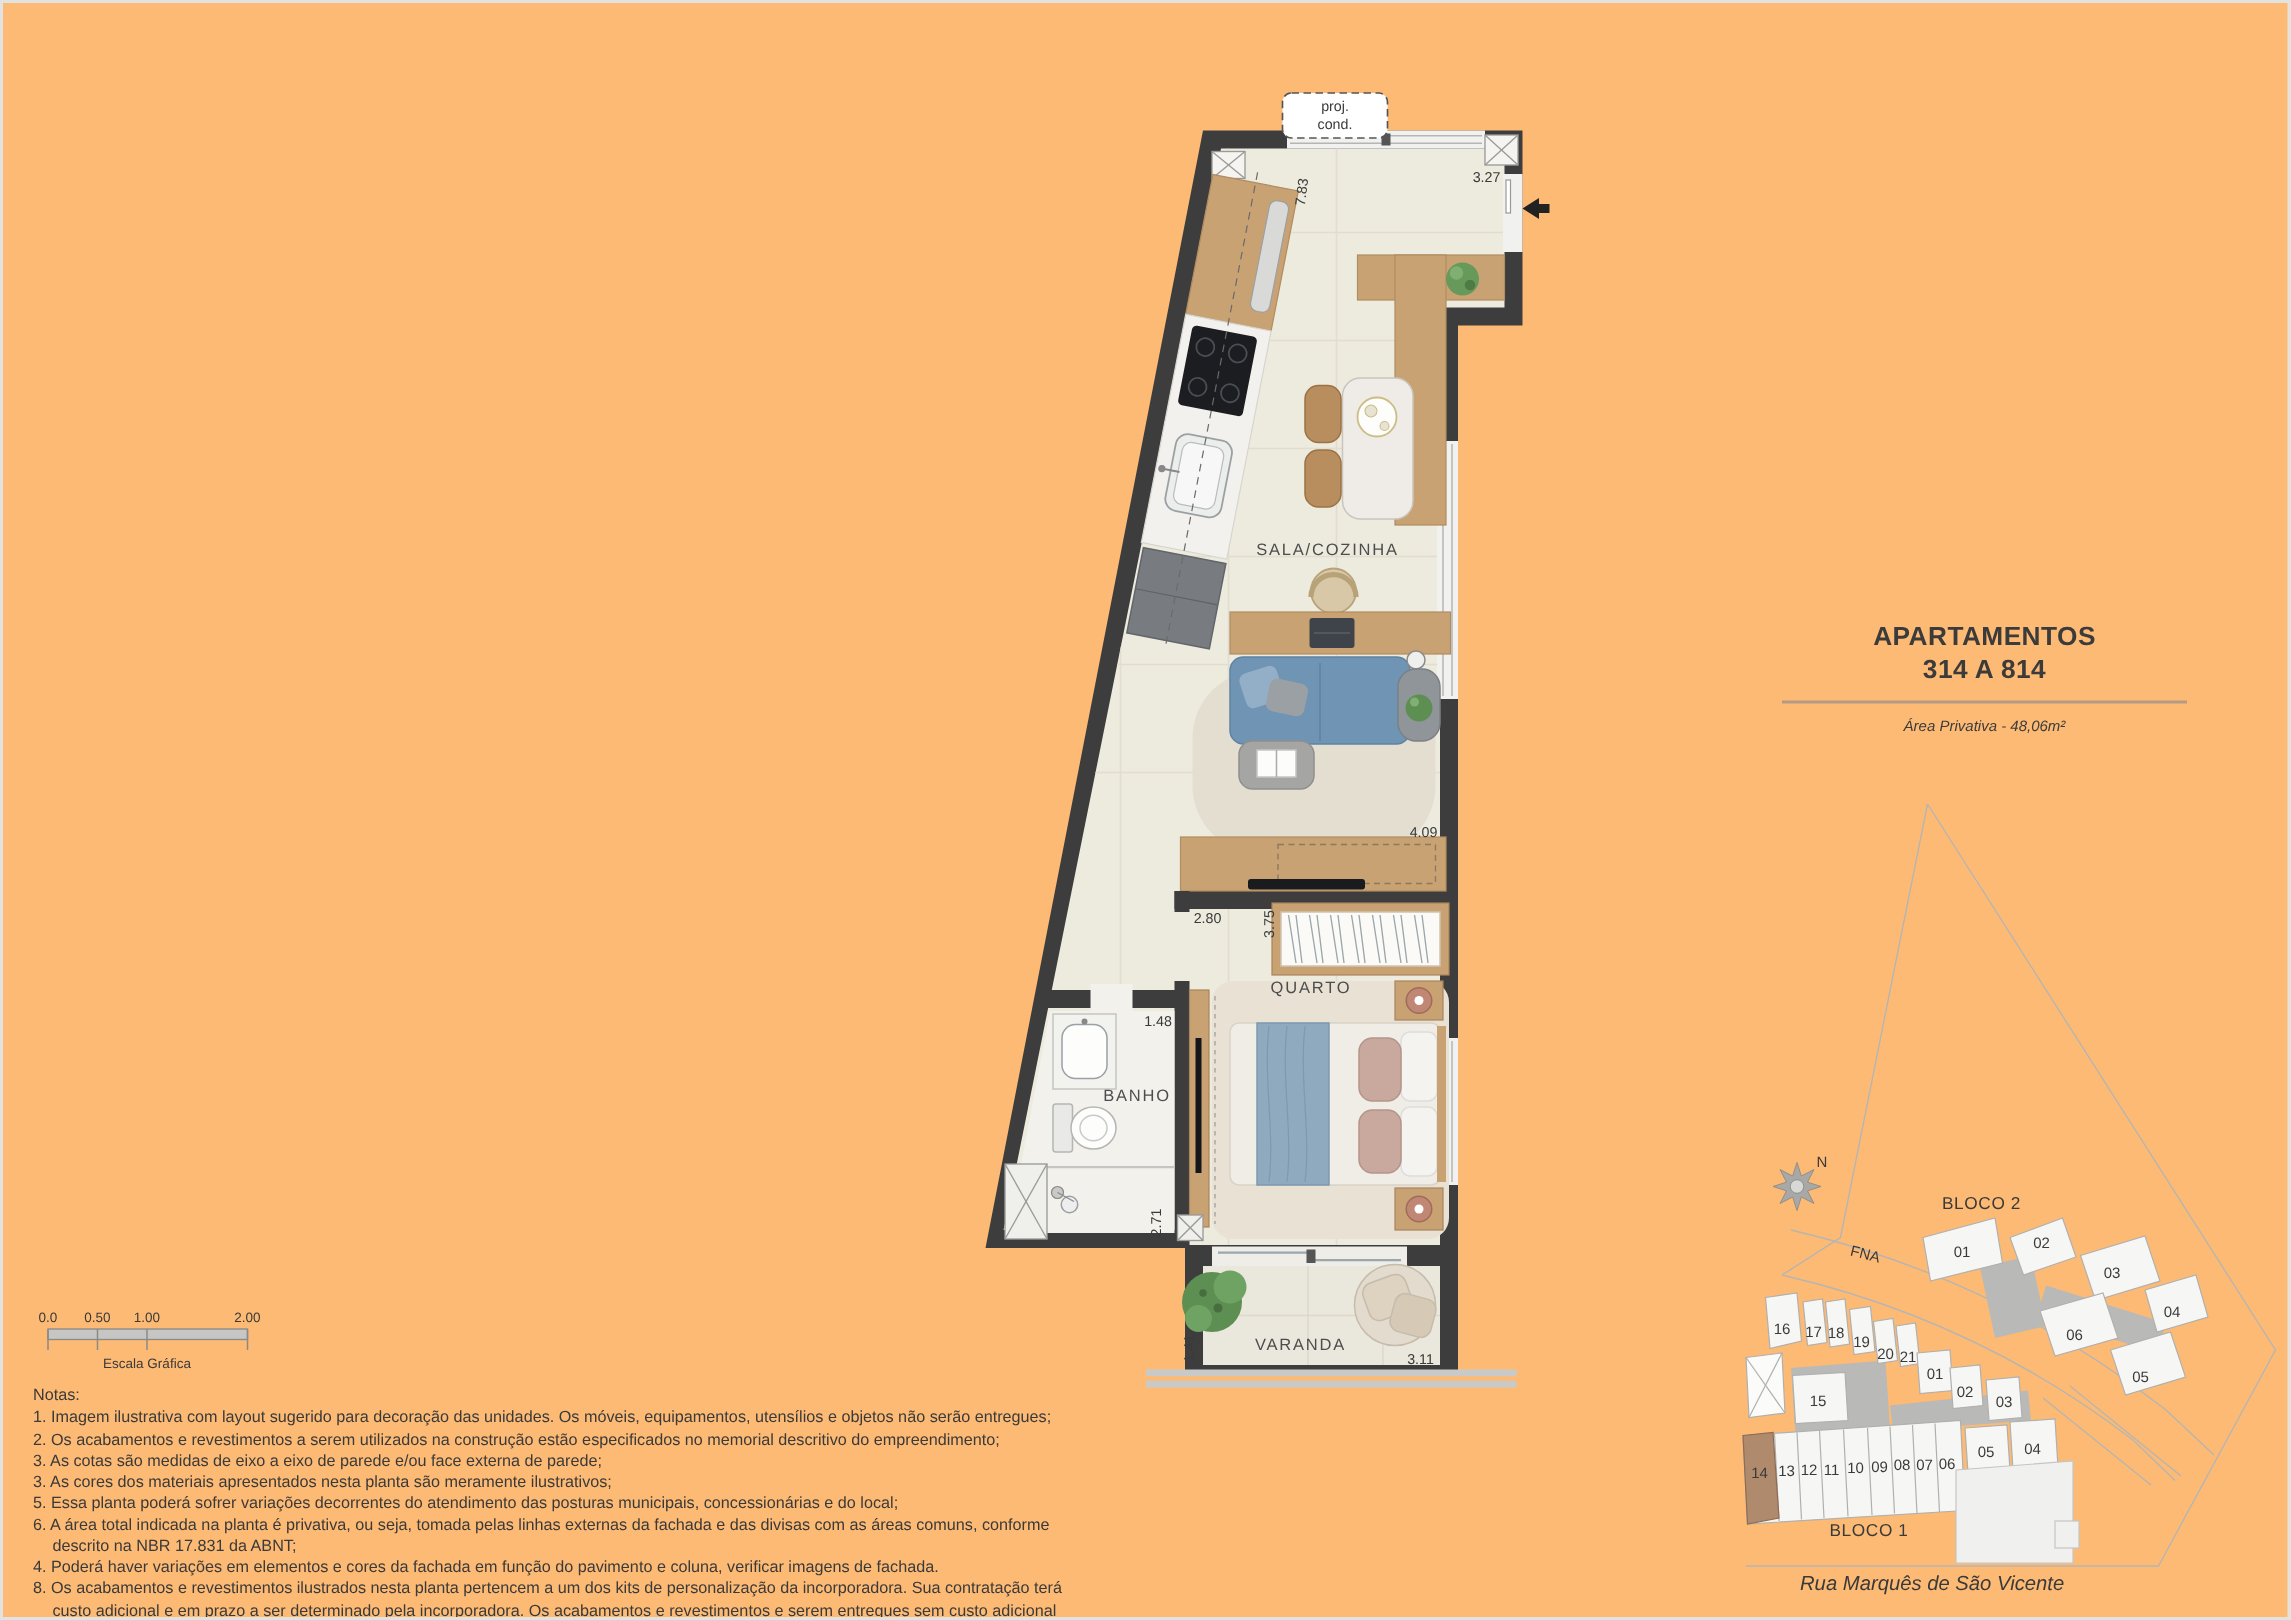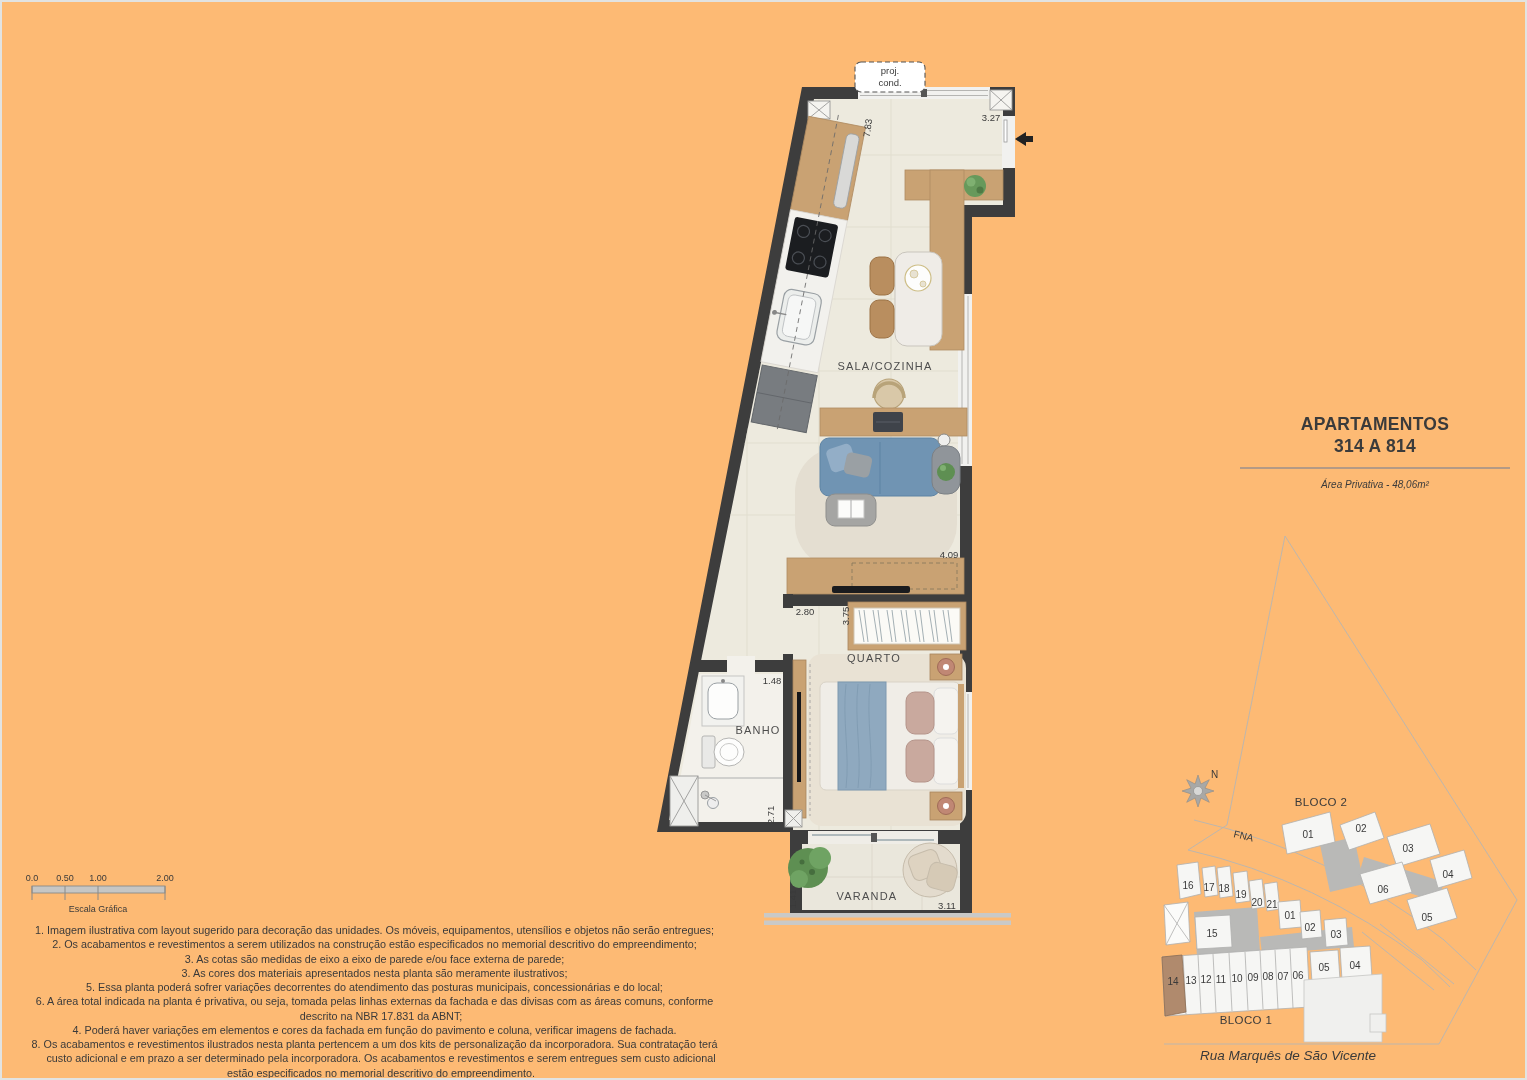--- a/index.html
+++ b/index.html
@@ -1,25 +1,25 @@
 <!DOCTYPE html>
 <html><head>
 <meta charset="utf-8">
 <style>
   html,body{margin:0;padding:0;background:#fff;}
   .canvas{position:relative;width:1527px;height:1080px;background:#fdba74;overflow:hidden;
           border:2px solid #e2e3e1;box-sizing:border-box;
           font-family:"Liberation Sans", sans-serif;color:#3a3a3a;}
   svg{position:absolute;}
-  .title-block{position:absolute;left:1238px;top:412px;width:270px;text-align:center;}
+  .title-block{position:absolute;left:1186px;top:412px;width:270px;text-align:center;}
   .title-block .t1{font-size:17.5px;font-weight:bold;color:#3b3b3b;line-height:1.25;letter-spacing:.3px;}
   .title-block .rule{height:0;border-top:2px solid #b49a85;margin:9px 0 10px 0;}
   .title-block .t2{font-size:10px;font-style:italic;color:#3b3b3b;}
   .notes{position:absolute;left:20px;top:921px;width:705px;font-size:10.8px;line-height:1.32;color:#3a3a3a;}
-  .notes .note{padding-left:13px;text-indent:-13px;text-align:center;}
+  .notes .note{padding-left:13px;text-indent:-13px;}
   .notes .heading{margin-bottom:1px;}
   text{font-family:"Liberation Sans", sans-serif;}
   .room-label{font-size:11px;letter-spacing:1.2px;fill:#4d4d4d;}
   .dim{font-size:9.5px;fill:#3a3a3a;}
   .unit{font-size:10px;fill:#3a3a3a;}
   .bloco{font-size:11.5px;fill:#3a3a3a;letter-spacing:.4px;}
   .street{font-size:13.5px;font-style:italic;fill:#3a3a3a;}
   .projcond{font-size:9.5px;fill:#3a3a3a;}
   .scalelbl{font-size:9px;fill:#3a3a3a;}
 </style>
@@ -383,20 +383,21 @@
     <g stroke="#8a8a88" stroke-width="1">
       <line x1="10" y1="16" x2="10" y2="30"></line>
         <line x1="43" y1="16" x2="43" y2="30"></line>
       <line x1="76" y1="16" x2="76" y2="30"></line>
         <line x1="143" y1="16" x2="143" y2="30"></line>
     </g>
     <text class="scalelbl" x="76" y="42" text-anchor="middle">Escala Gráfica</text>
   </svg>
 
   <div class="notes">
+    <div class="heading">Notas:</div>
     <div class="note">1. Imagem ilustrativa com layout sugerido para decoração das unidades. Os móveis, equipamentos, utensílios e objetos não serão entregues;</div>
     <div class="note">2. Os acabamentos e revestimentos a serem utilizados na construção estão especificados no memorial descritivo do empreendimento;</div>
     <div class="note">3. As cotas são medidas de eixo a eixo de parede e/ou face externa de parede;</div>
     <div class="note">3. As cores dos materiais apresentados nesta planta são meramente ilustrativos;</div>
     <div class="note">5. Essa planta poderá sofrer variações decorrentes do atendimento das posturas municipais, concessionárias e do local;</div>
     <div class="note">6. A área total indicada na planta é privativa, ou seja, tomada pelas linhas externas da fachada e das divisas com as áreas comuns, conforme descrito na NBR 17.831 da ABNT;</div>
     <div class="note">4. Poderá haver variações em elementos e cores da fachada em função do pavimento e coluna, verificar imagens de fachada.</div>
     <div class="note">8. Os acabamentos e revestimentos ilustrados nesta planta pertencem a um dos kits de personalização da incorporadora. Sua contratação terá custo adicional e em prazo a ser determinado pela incorporadora. Os acabamentos e revestimentos e serem entregues sem custo adicional estão especificados no memorial descritivo do empreendimento.</div>
   </div>
 

